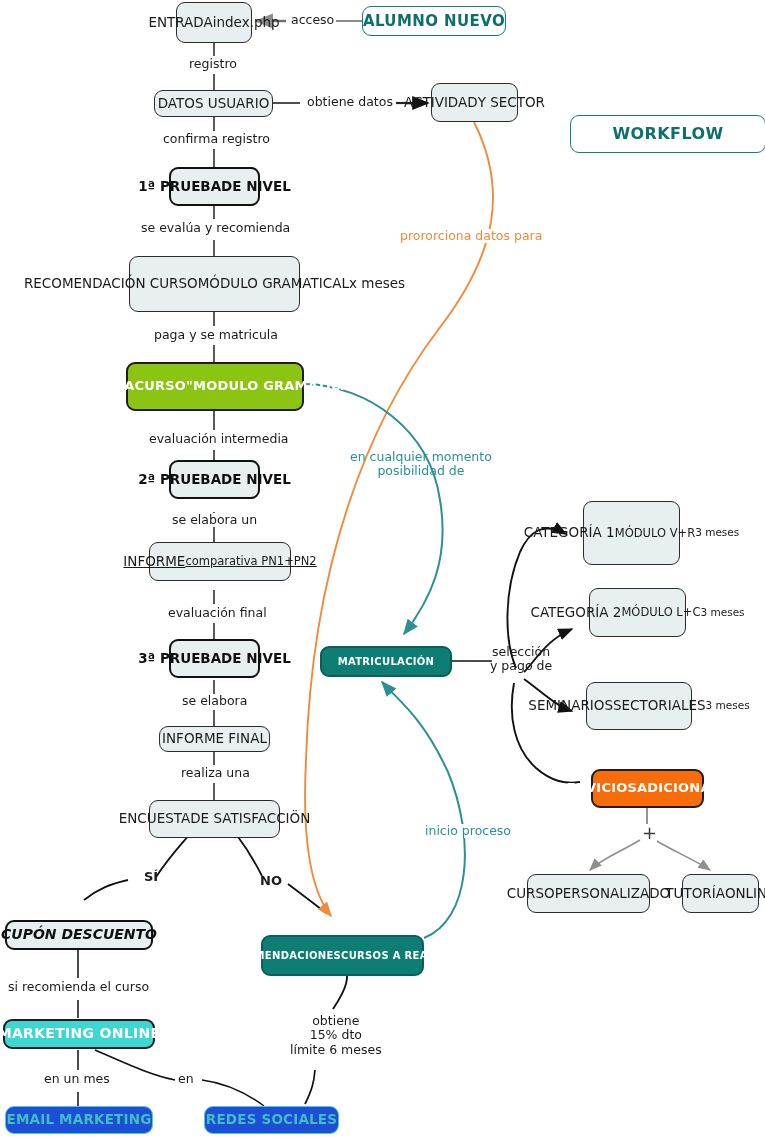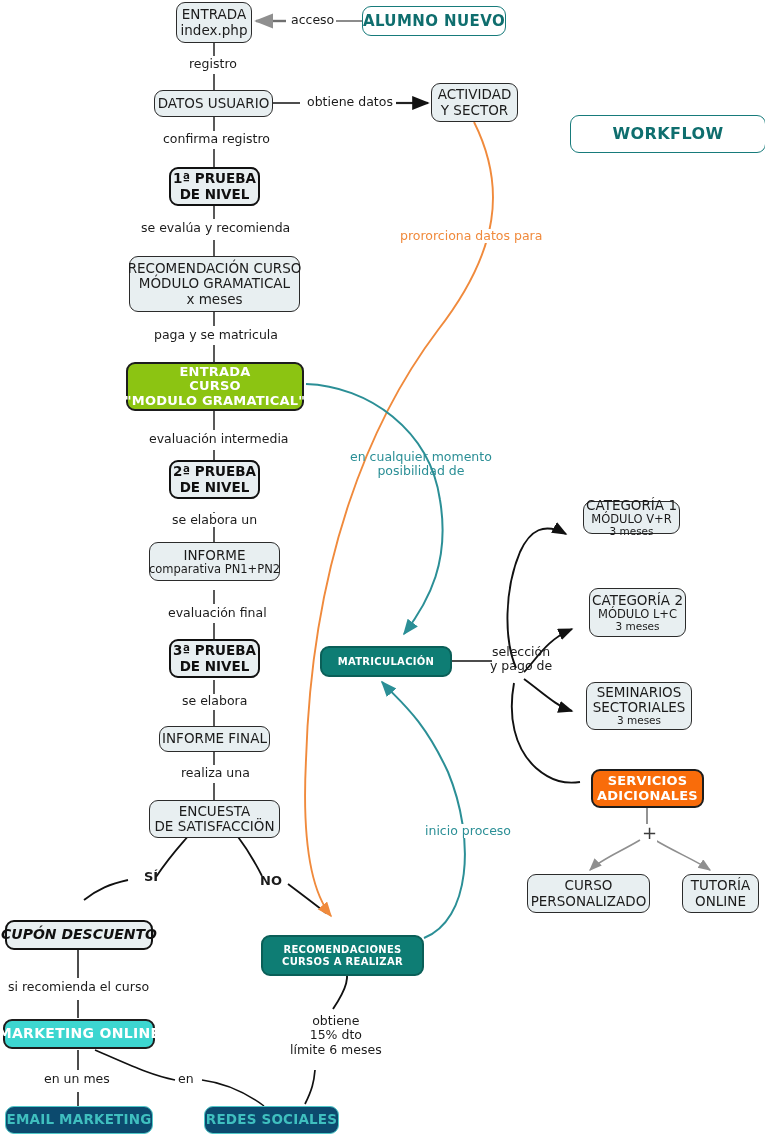--- a/index.html
+++ b/index.html
@@ -22,21 +22,21 @@
     left: 0;
     top: 0;
     width: 765px;
     height: 1137px;
     pointer-events: none;
   }
   .node {
     position: absolute;
     box-sizing: border-box;
     display: flex;
-    flex-direction: column;
+    flex-direction: row;
     align-items: center;
     justify-content: center;
     text-align: center;
     border-radius: 9px;
     line-height: 1.12;
     white-space: nowrap;
   }
   
   .n-plain {
     background: #e8eff1;
@@ -53,21 +53,21 @@
   }
   .n-outline-teal {
     background: #ffffff;
     border: 1.6px solid #177b7b;
     color: #0f6e6e;
     font-size: 16px;
     font-weight: bold;
     letter-spacing: .4px;
   }
   .n-outline-cyan {
-    background: #0c4a6e;
+    background: #1d4ed8;
     border: 1.6px solid #4fc9c9;
     color: #3fbfbf;
     font-size: 13.5px;
     font-weight: bold;
     letter-spacing: .2px;
   }
   .n-green {
     background: #8cc412;
     border: 2px solid #1d1d1d;
     color: #ffffff;
@@ -274,21 +274,21 @@
     <span>ENTRADA</span>
     <span>CURSO</span>
     <span>"MODULO GRAMATICAL"</span>
   </div>
 
   <div class="node n-plain-strong" style="left:169px; top:460px; width:91px; height:39px;">
     <span>2ª PRUEBA</span>
     <span>DE NIVEL</span>
   </div>
 
-  <div class="node n-plain" style="left:149px; top:542px; width:131px; height:39px;">
+  <div class="node n-plain" style="left:149px; top:542px; width:142px; height:39px;text-decoration:underline;">
     <span>INFORME</span>
     <span class="sub">comparativa PN1+PN2</span>
   </div>
 
   <div class="node n-plain-strong" style="left:169px; top:639px; width:91px; height:39px;">
     <span>3ª PRUEBA</span>
     <span>DE NIVEL</span>
   </div>
 
   <div class="node n-plain" style="left:159px; top:726px; width:111px; height:26px;">
@@ -318,21 +318,21 @@
 
   <div class="node n-teal" style="left:261px; top:917px; width:163px; height:41px;margin-top:18px;">
     <span>RECOMENDACIONES</span>
     <span>CURSOS A REALIZAR</span>
   </div>
 
   <div class="node n-teal" style="left:320px; top:646px; width:132px; height:31px;">
     <span>MATRICULACIÓN</span>
   </div>
 
-  <div class="node n-plain" style="left:583px; top:501px; width:97px; height:33px;">
+  <div class="node n-plain" style="left:583px; top:501px; width:97px; height:64px;">
     <span>CATEGORÍA 1</span>
     <span class="sub">MÓDULO V+R</span>
     <span class="sub2">3 meses</span>
   </div>
 
   <div class="node n-plain" style="left:589px; top:588px; width:97px; height:49px;">
     <span>CATEGORÍA 2</span>
     <span class="sub">MÓDULO L+C</span>
     <span class="sub2">3 meses</span>
   </div>

